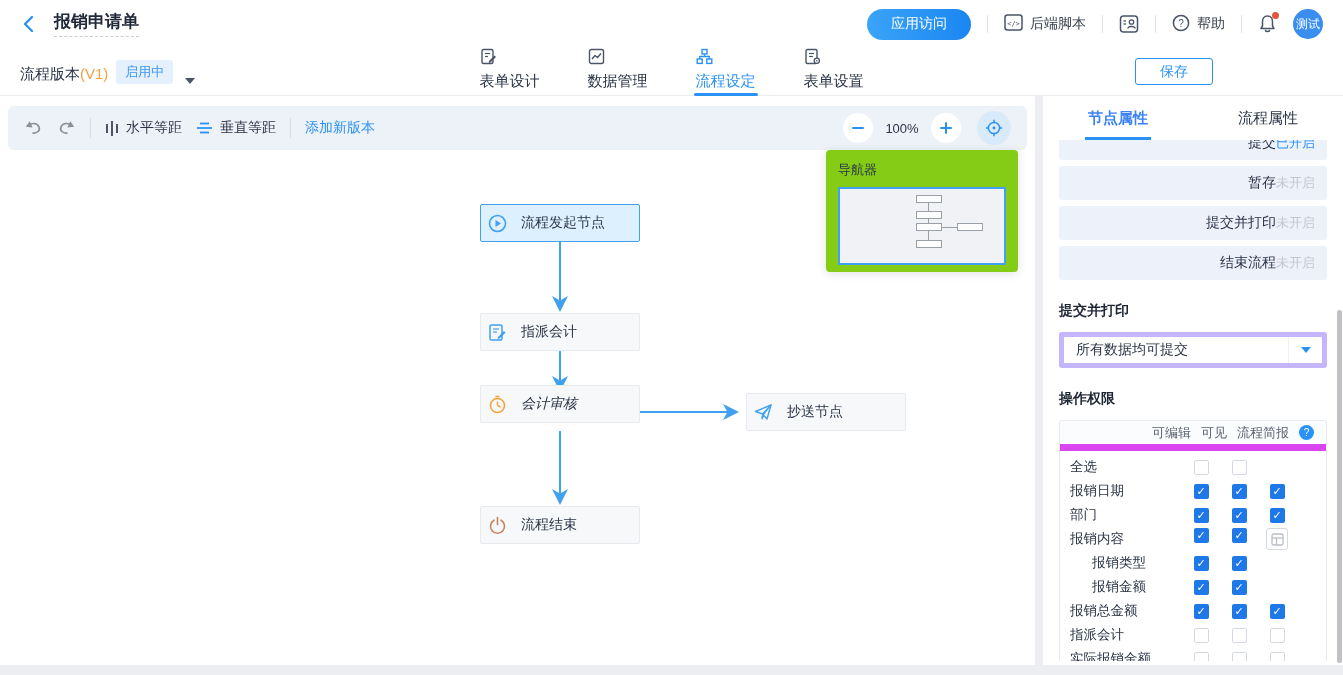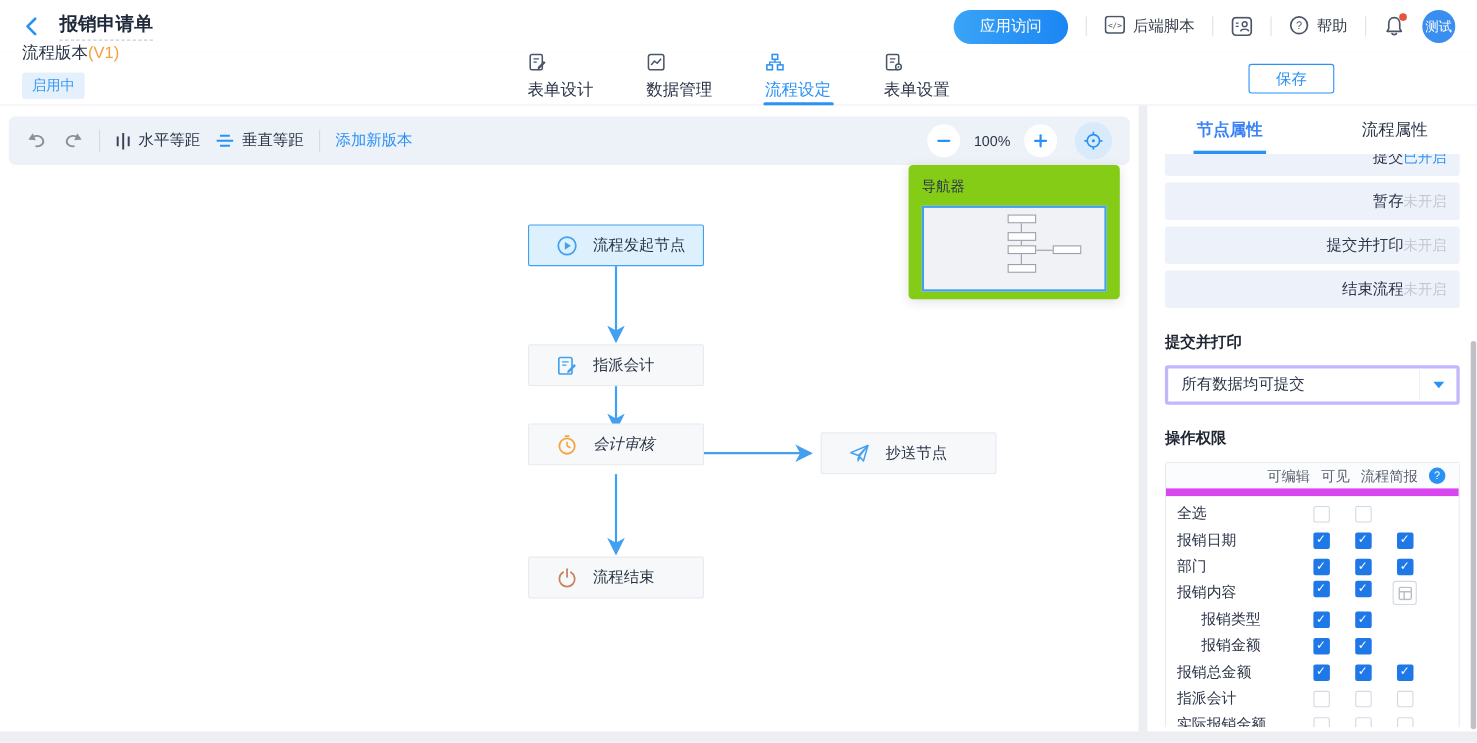--- a/index.html
+++ b/index.html
@@ -13,21 +13,21 @@
   .header-right { margin-left:auto; display:flex; align-items:center; gap:16px; }
   .pill-btn { background:linear-gradient(90deg,#3aa4f8,#1b86f2); color:#fff; font-size:14px; border:none; border-radius:16px; height:31px; padding:0 24px; cursor:pointer; }
   .hdivider { width:1px; height:18px; background:#dfe2e8; }
   .hitem { display:flex; align-items:center; gap:7px; font-size:14px; color:#38404e; cursor:pointer; }
   .bell-wrap { position:relative; cursor:pointer; display:flex; }
   .bell-dot { position:absolute; right:-2px; top:-2px; width:7px; height:7px; background:#e4553e; border-radius:50%; }
   .avatar { width:30px; height:30px; border-radius:50%; background:#3a8ef0; color:#fff; font-size:12px; display:flex; align-items:center; justify-content:center; cursor:pointer; }
 
   
   .sub-header { height:48px; background:#fff; border-bottom:1px solid #ebedf1; display:flex; align-items:center; padding:0 20px; position:relative; }
-  .version-zone { display:flex; align-items:flex-start; gap:8px;flex-direction:column; }
+  .version-zone { display:flex; align-items:flex-end; gap:8px; }
   .version-label { font-size:15px; color:#2b3547; }
   .version-tag { color:#f5a03d; }
   .status-badge { background:#e4f1fd; color:#3c96f2; font-size:13px; border-radius:3px; padding:3px 9px; }
   .caret-down { width:0; height:0; border-left:5px solid transparent; border-right:5px solid transparent; border-top:6px solid #4a5568; margin-left:4px; cursor:pointer; }
   .tabs-center { position:absolute; left:50%; top:0; transform:translateX(-50%); height:48px; display:flex; gap:44px; }
   .main-tab { display:flex; align-items:flex-start; gap:7px; font-size:15px; color:#2b3547; cursor:pointer; position:relative; padding:0 2px;flex-direction:column; }
   .main-tab.active { color:#2b92f5; }
   .main-tab.active::after { content:""; position:absolute; left:0; right:0; bottom:0; height:3px; background:#2b92f5; border-radius:2px; }
   .save-btn { margin-left:auto; margin-right:110px; width:78px; height:27px; background:#fff; border:1px solid #2b92f5; color:#2b92f5; font-size:14px; border-radius:3px; cursor:pointer; }
 
@@ -43,21 +43,21 @@
   .tdivider { width:1px; height:20px; background:#d5dae3; margin:0 14px; }
   .link-btn { color:#2b92f5; font-size:14px; cursor:pointer; }
   .zoom-zone { margin-left:auto; display:flex; align-items:center; gap:10px; }
   .zoom-circle { width:30px; height:30px; border-radius:50%; background:#fff; display:flex; align-items:center; justify-content:center; cursor:pointer; }
   .zoom-circle .bar { width:12px; height:2px; background:#2b92f5; border-radius:1px; position:relative; }
   .zoom-circle .bar.plus::after { content:""; position:absolute; left:5px; top:-5px; width:2px; height:12px; background:#2b92f5; border-radius:1px; }
   .zoom-label { font-size:13px; color:#2b3547; width:38px; text-align:center; }
   .locate-btn { width:34px; height:34px; border-radius:50%; background:#d9ebfb; display:flex; align-items:center; justify-content:center; cursor:pointer; margin-left:6px; }
 
   
-  .flow-node { position:absolute; width:160px; height:38px; background:#f7f8fa; border:1px solid #e7eaee; border-radius:2px; display:flex; align-items:center; padding-left:25px; gap:14px; font-size:14px; color:#2b3547; cursor:pointer; }
+  .flow-node { position:absolute; width:160px; height:38px; background:#f7f8fa; border:1px solid #e7eaee; border-radius:2px; display:flex; align-items:center; padding-left:7px; gap:14px; font-size:14px; color:#2b3547; cursor:pointer; }
   .flow-node.start { background:#ddf0fd; border:1px solid #41a0f0; }
   .flow-svg { position:absolute; left:0; top:0; pointer-events:none; }
 
   
   .navigator { position:absolute; top:54px; right:17px; width:192px; height:122px; background:#84cc16; border-radius:4px; box-shadow:0 2px 10px rgba(30,40,60,.13); z-index:6; padding:11px 12px; }
   .nav-title { font-size:13px; color:#2b3547; margin-bottom:8px; }
   .mini-map { position:relative; width:168px; height:78px; background:#f0f2f5; border:2px solid #41a0f0; cursor:move; }
   .mini-box { position:absolute; width:26px; height:8px; background:#fdfdfd; border:1px solid #9aa0a8; }
   .mini-line { position:absolute; background:#9aa0a8; }
 
@@ -66,21 +66,21 @@
   .panel-tab { flex:1; display:flex; align-items:center; justify-content:center; font-size:15px; color:#2b3547; cursor:pointer; position:relative; }
   .panel-tab.active { color:#3b82f6;font-weight:bold; }
   .panel-tab.active::after { content:""; position:absolute; bottom:0; left:50%; transform:translateX(-50%); width:66px; height:3px; background:#2b92f5; }
   .panel-body { padding:0 16px; overflow:hidden; height:521px; }
   .action-row { background:#edf1fa; border-radius:3px; height:34px; display:flex; align-items:center; justify-content:flex-end; padding:0 12px; margin-bottom:6px; cursor:pointer; }
   .action-row:first-child { margin-top:-14px; }
   .action-label { font-size:14px; color:#2b3547; }
   .action-status { font-size:13px; color:#c2c7d1; }
   .action-status.on { color:#2b92f5; }
   .section-heading { font-size:14px; font-weight:bold; color:#1f2633; margin:22px 0 12px; }
-  .select-box { height:36px; border:3px solid #c4b5fd; border-radius:3px; display:flex; align-items:center; cursor:pointer; }
+  .select-box { height:36px; border:5px solid #c4b5fd; border-radius:3px; display:flex; align-items:center; cursor:pointer; }
   .select-value { flex:1; font-size:14px; color:#2b3547; padding-left:12px; }
   .select-caret { width:34px; height:100%; display:flex; align-items:center; justify-content:center; border-left:1px solid #eef0f4; }
   .select-caret i { width:0; height:0; border-left:5px solid transparent; border-right:5px solid transparent; border-top:6px solid #2b92f5; }
 
   .perm-table { border:1px solid #e8eaee; border-radius:2px; }
   .perm-header { height:30px; display:flex; align-items:center; justify-content:flex-end; gap:10px; font-size:13px; color:#5a6270; border-bottom:7px solid #d946ef; padding-right:12px; background:#fbfcfd; }
   .help-circle { width:15px; height:15px; border-radius:50%; background:#2b92f5; color:#fff; font-size:10px; display:flex; align-items:center; justify-content:center; cursor:pointer; }
   .perm-row { height:24px; display:flex; align-items:center; padding-left:10px; }
   .perm-row:first-child { margin-top:4px; }
   .perm-row:last-child { margin-bottom:6px; }

